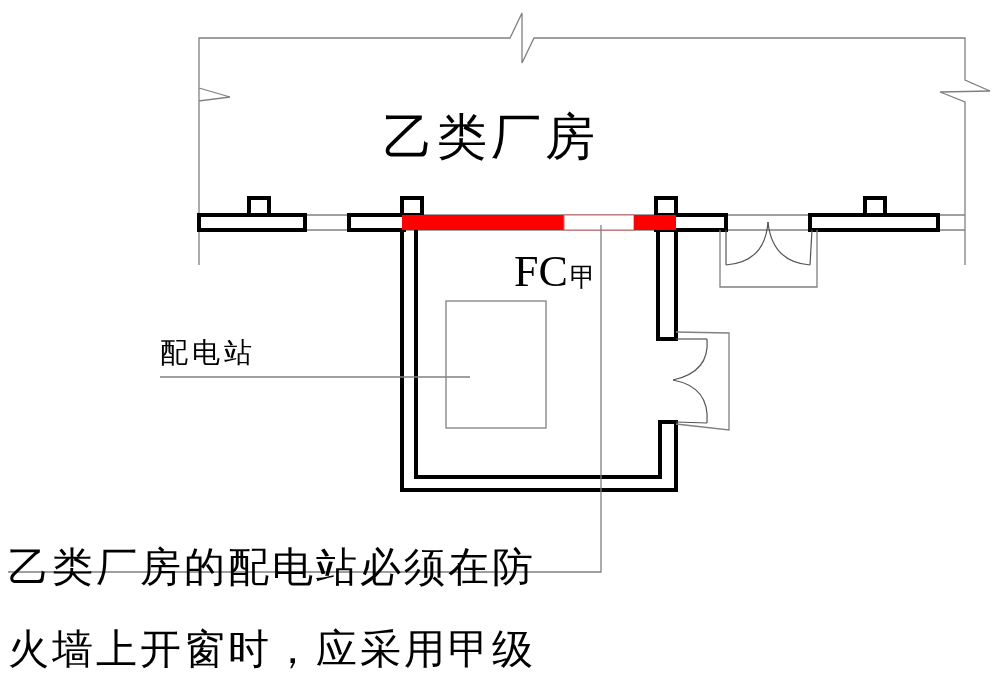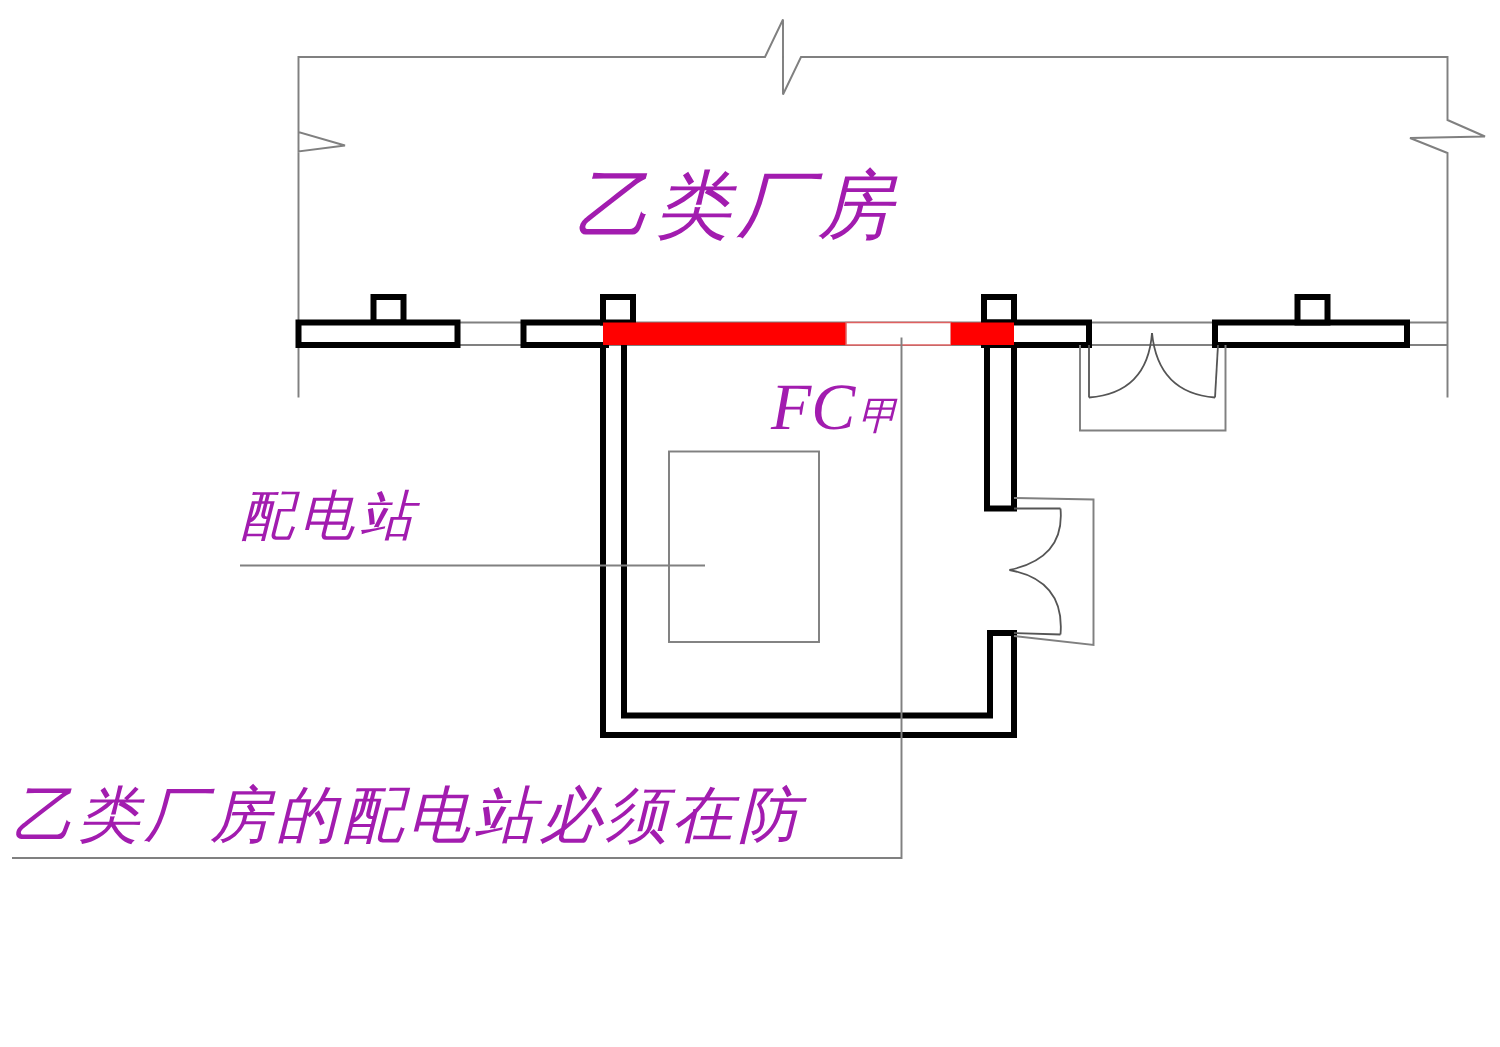--- a/index.html
+++ b/index.html
@@ -4,31 +4,30 @@
   <style>
     html, body { margin: 0; padding: 0; background: #ffffff; }
     body { width: 1000px; height: 698px; position: relative; overflow: hidden; }
     svg#plan { position: absolute; left: 0; top: 0; }
     .thin { stroke: #808080; stroke-width: 1.3; fill: none; }
     .thin-dark { stroke: #555555; stroke-width: 1.2; fill: none; }
     .wall { stroke: #000000; stroke-width: 4; fill: #ffffff; }
     .label {
       position: absolute;
       font-family: "DejaVu Serif", "Liberation Serif", serif;
-      color: #a21caf;
+      color: #000000;
       white-space: nowrap;
       line-height: 1;
-      font-style: italic;
     }
     #building-label { left: 383px; top: 112px; font-size: 50px; letter-spacing: 4px; }
     #fc-label { left: 514px; top: 250px; font-size: 44px; font-family: "Liberation Serif", serif; }
     #fc-sub { font-size: 26px; margin-left: 2px; }
-    #room-label { left: 160px; top: 327px; font-size: 36px; letter-spacing: 4px; }
+    #room-label { left: 160px; top: 339px; font-size: 28px; letter-spacing: 4px; }
     #note { left: 8px; top: 514px; font-size: 41px; line-height: 58px; letter-spacing: 3px; white-space: normal; width: 600px; }
-    .note-line { display: block; }
+    .note-line { display: block; margin-top: 24px; }
   </style>
 </head>
 <body>
 
 <svg id="plan" width="1000" height="698" viewBox="0 0 1000 698">
 
   <polyline class="thin" points="199,265 199,210 199,88 230,97 199,101 199,38 510,38 522,13 522,63 534,38 965,38 965,80 990,91 940,92 965,102 965,265"></polyline>
 
   <line class="thin" x1="199" y1="215" x2="965" y2="215"></line>
   <line class="thin" x1="199" y1="230" x2="965" y2="230"></line>
@@ -74,13 +73,14 @@
 <div id="building-label" class="label">乙类厂房</div>
 
 <div id="fc-label" class="label">
   <span>FC</span><span id="fc-sub">甲</span>
 </div>
 
 <div id="room-label" class="label">配电站</div>
 
 <div id="note" class="label">
   <span class="note-line">乙类厂房的配电站必须在防</span>
+  <span class="note-line">火墙上开窗时，应采用甲级</span>
 </div>
 
 </body></html>

